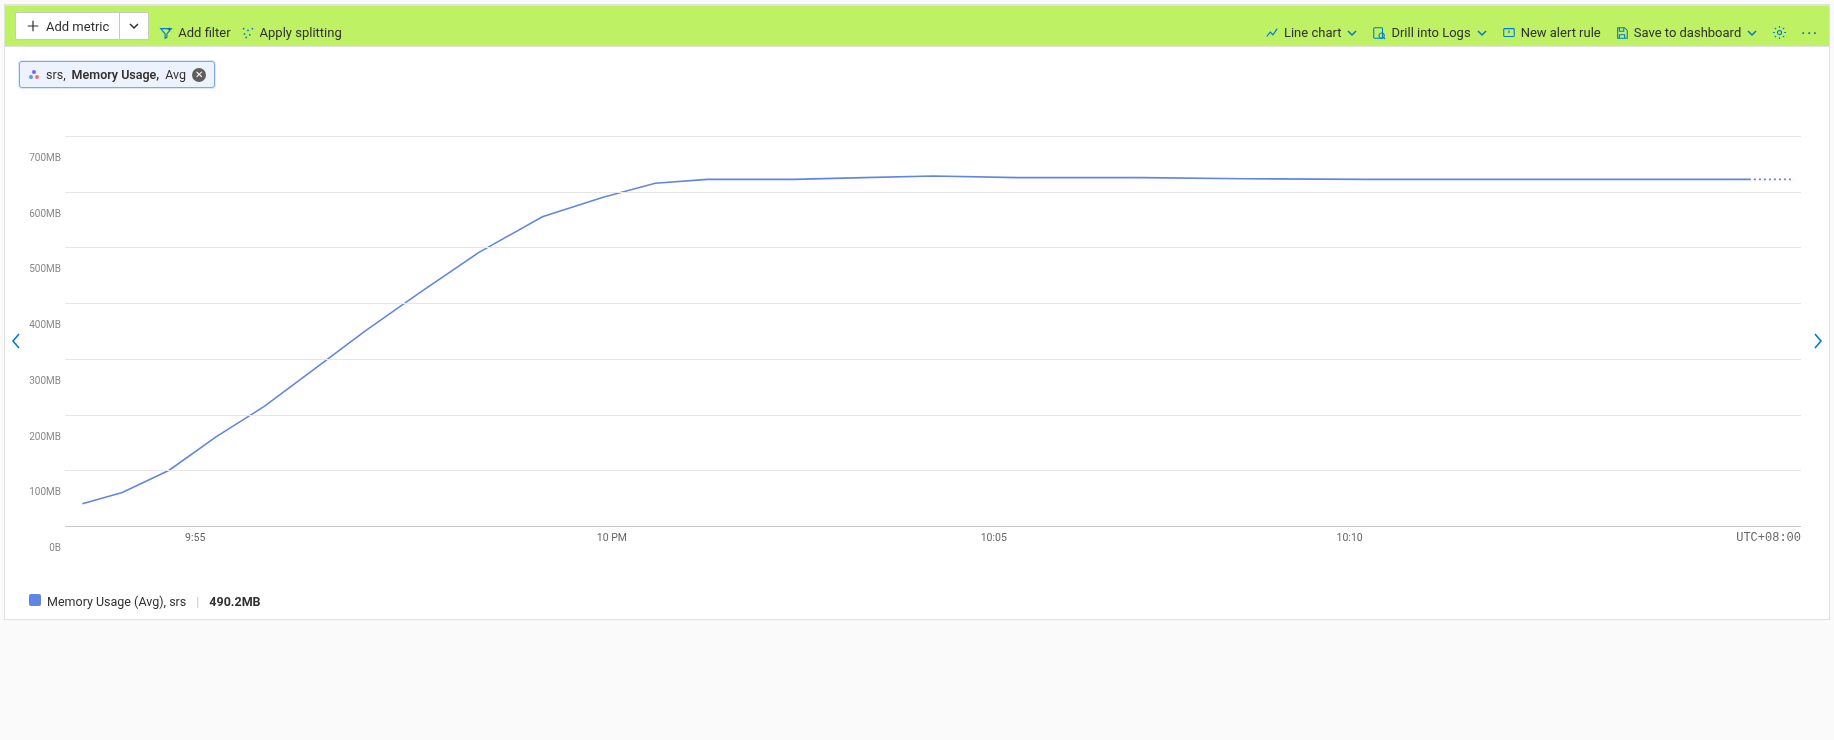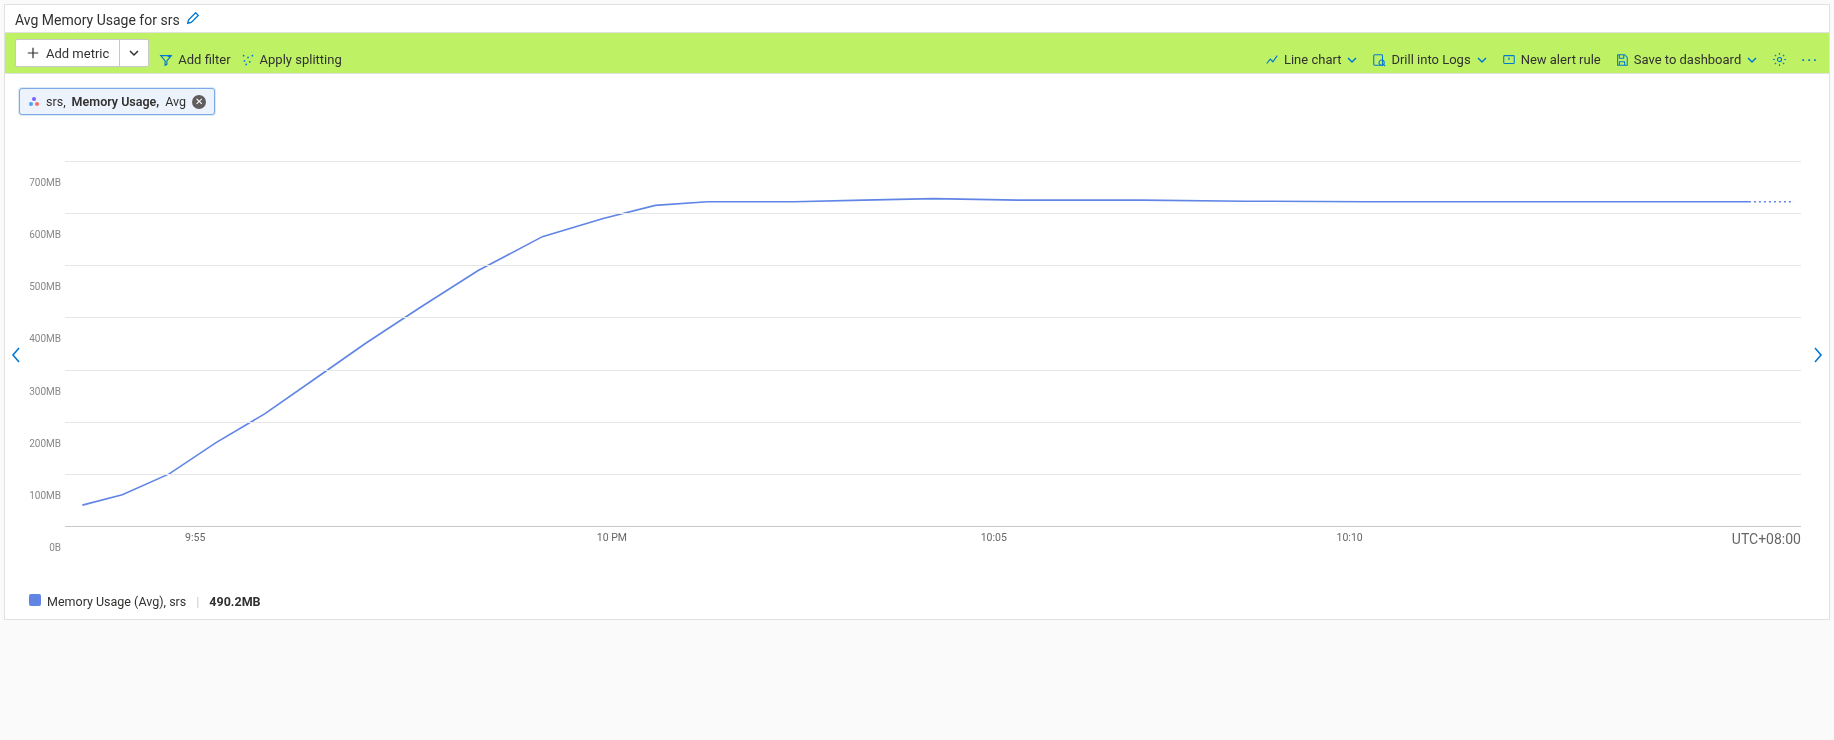--- a/index.html
+++ b/index.html
@@ -81,42 +81,34 @@
   .nav-arrow.left { left:2px; }
   .nav-arrow.right { right:2px; }
   .plot {
     position:relative; flex:1; margin: 20px 28px 10px 20px;
   }
   .grid-area { position:absolute; left:40px; right:0; top:0; bottom:58px; }
   .hline { position:absolute; left:0; right:0; border-top:1px solid var(--grid); }
   .ylabel { position:absolute; left:-40px; width:36px; text-align:right; transform:translateY(-50%); font-size:10px; color:#888;margin-top:21px; }
   .xaxis { position:absolute; left:40px; right:0; bottom:40px; height:18px; border-top:1px solid #c8c8c8; }
   .xlabel { position:absolute; top:4px; transform:translateX(-50%); font-size:10.5px; color:#666; }
-  .tz { position:absolute; right:0; top:4px; font-size:14px; color:#666; }
+  .tz { position:absolute; right:0; top:4px; font-size:12px; color:#666;font-family:Liberation Mono, monospace; }
   svg.line-svg { position:absolute; left:0; top:0; width:100%; height:100%; overflow:visible; }
   .legend-row {
     display:flex; align-items:flex-start; gap:6px;
     padding: 0 0 10px 24px; font-size:12.5px;
   }
   .swatch { width:12px; height:12px; background: var(--line-blue); border-radius:2px; }
   .legend-sep { color:#ccc; margin:0 4px; }
 </style>
 </head>
 <body>
 
 <div class="panel">
 
-  <div class="title-row">
-    <span class="title">Avg Memory Usage for srs</span>
-    <span class="edit-icon">
-      <svg viewBox="0 0 16 16">
-          <path d="M2 14l1-4 8-8 3 3-8 8-4 1z"></path>
-        </svg>
-    </span>
-  </div>
 
   <div class="toolbar">
     <div class="btn-add">
       <div class="main">
         <svg width="14" height="14" viewBox="0 0 16 16">
             <path d="M8 2v12M2 8h12" stroke="#323130" stroke-width="1.4"></path>
           </svg>
         <span>Add metric</span>
       </div>
       <div class="chev">

